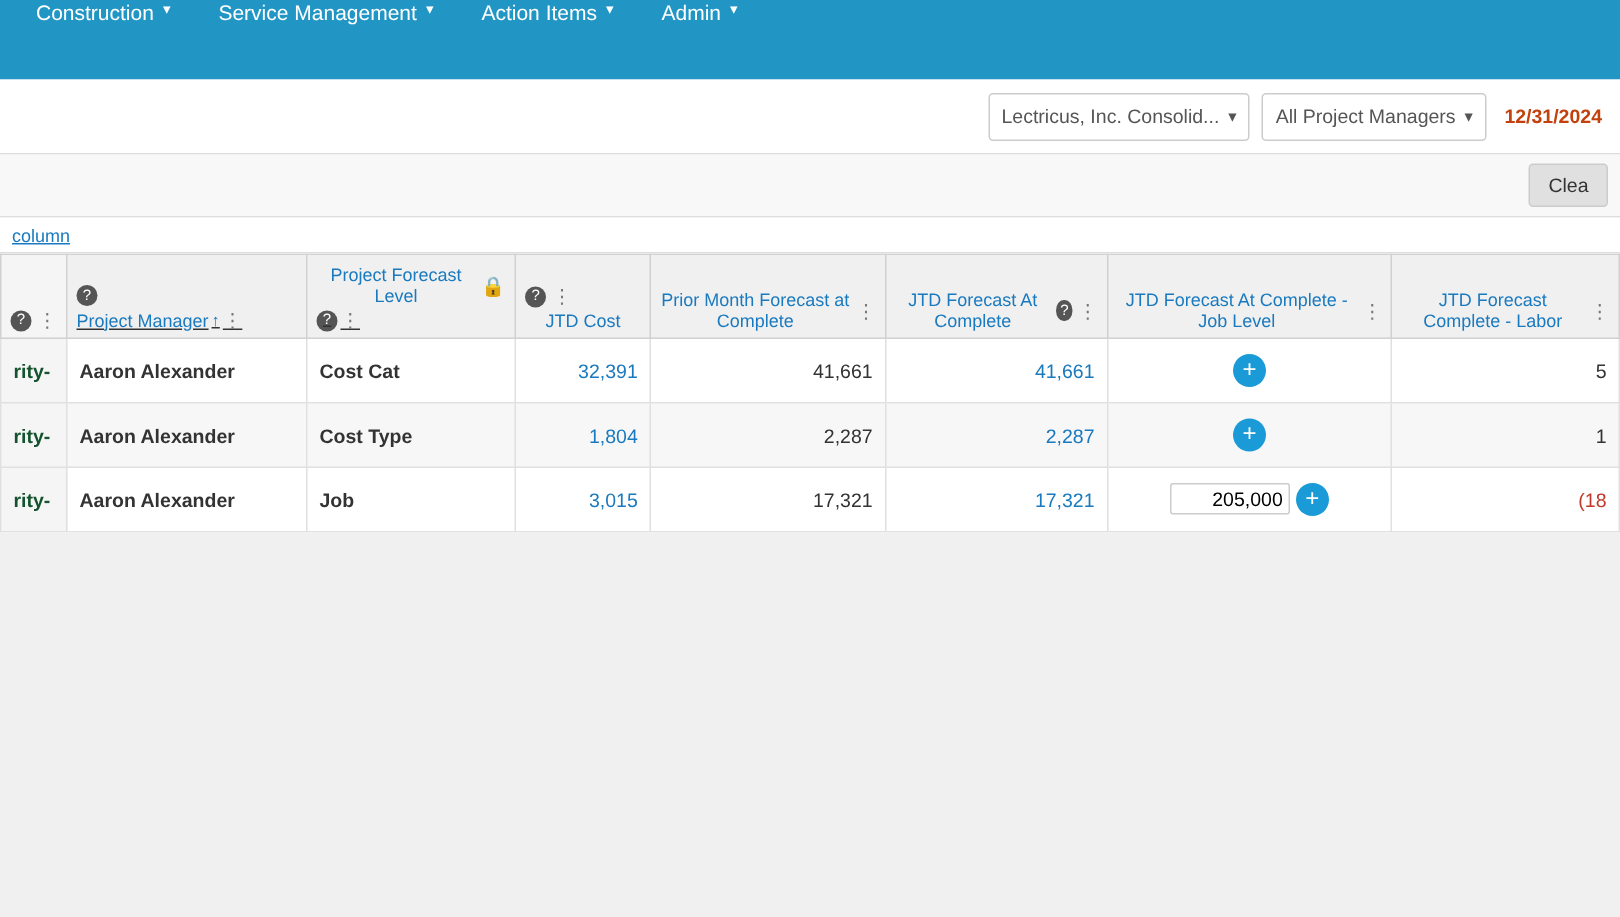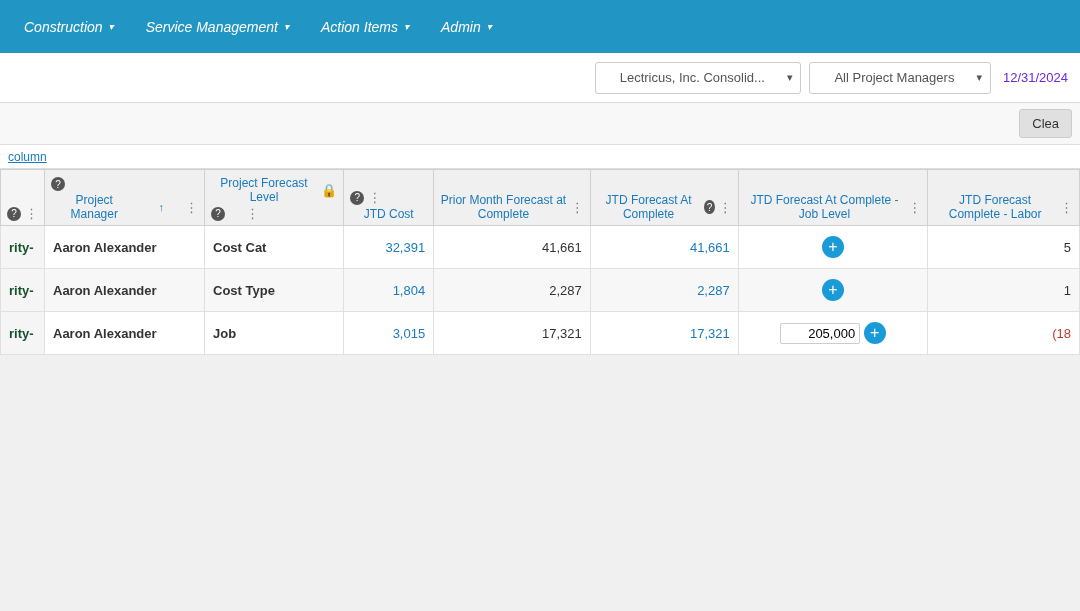--- a/index.html
+++ b/index.html
@@ -11,26 +11,25 @@
       height: 53px;
       display: flex;
       align-items: center;
       padding: 0 8px;
     }
     .nav-item {
       color: white;
       padding: 0 16px;
       height: 100%;
       display: flex;
-      align-items: center;
+      align-items: flex-start;
       cursor: pointer;
       font-size: 14px;
       white-space: nowrap;
       gap: 4px;
-      font-style: italic;
     }
     .nav-arrow {
       font-size: 10px;
       margin-left: 2px;
     }
 
     
     .filter-bar {
       background: white;
       height: 50px;
@@ -46,26 +45,27 @@
       align-items: center;
       border: 1px solid #ccc;
       border-radius: 3px;
       padding: 4px 8px;
       background: white;
       cursor: pointer;
       font-size: 13px;
       gap: 6px;
       height: 32px;
     }
-    .filter-select span { color: #555; margin-left: 16px; }
+    .filter-select span { color: #555; }
     .filter-select .dropdown-arrow { color: #555; font-size: 11px; }
     .filter-date {
       font-size: 13px;
-      color: #6d28d9;
+      color: #c2410c;
       padding: 0 4px;
+      font-weight: bold;
     }
 
     
     .toolbar-bar {
       background: #f8f8f8;
       height: 42px;
       display: flex;
       align-items: center;
       justify-content: flex-end;
       padding: 0 8px;
@@ -234,21 +234,22 @@
     }
 
     .menu-dots {
       color: #777;
       font-size: 13px;
       cursor: pointer;
     }
     .th-row-icons {
       display: flex;
       align-items: center;
-      gap: 21px;
+      gap: 2px;
+      text-decoration: underline;
     }
   </style>
 </head>
 <body>
 
 <nav class="navbar">
   <div class="nav-item">
     <span>Construction</span>
     <span class="nav-arrow">▾</span>
   </div>

